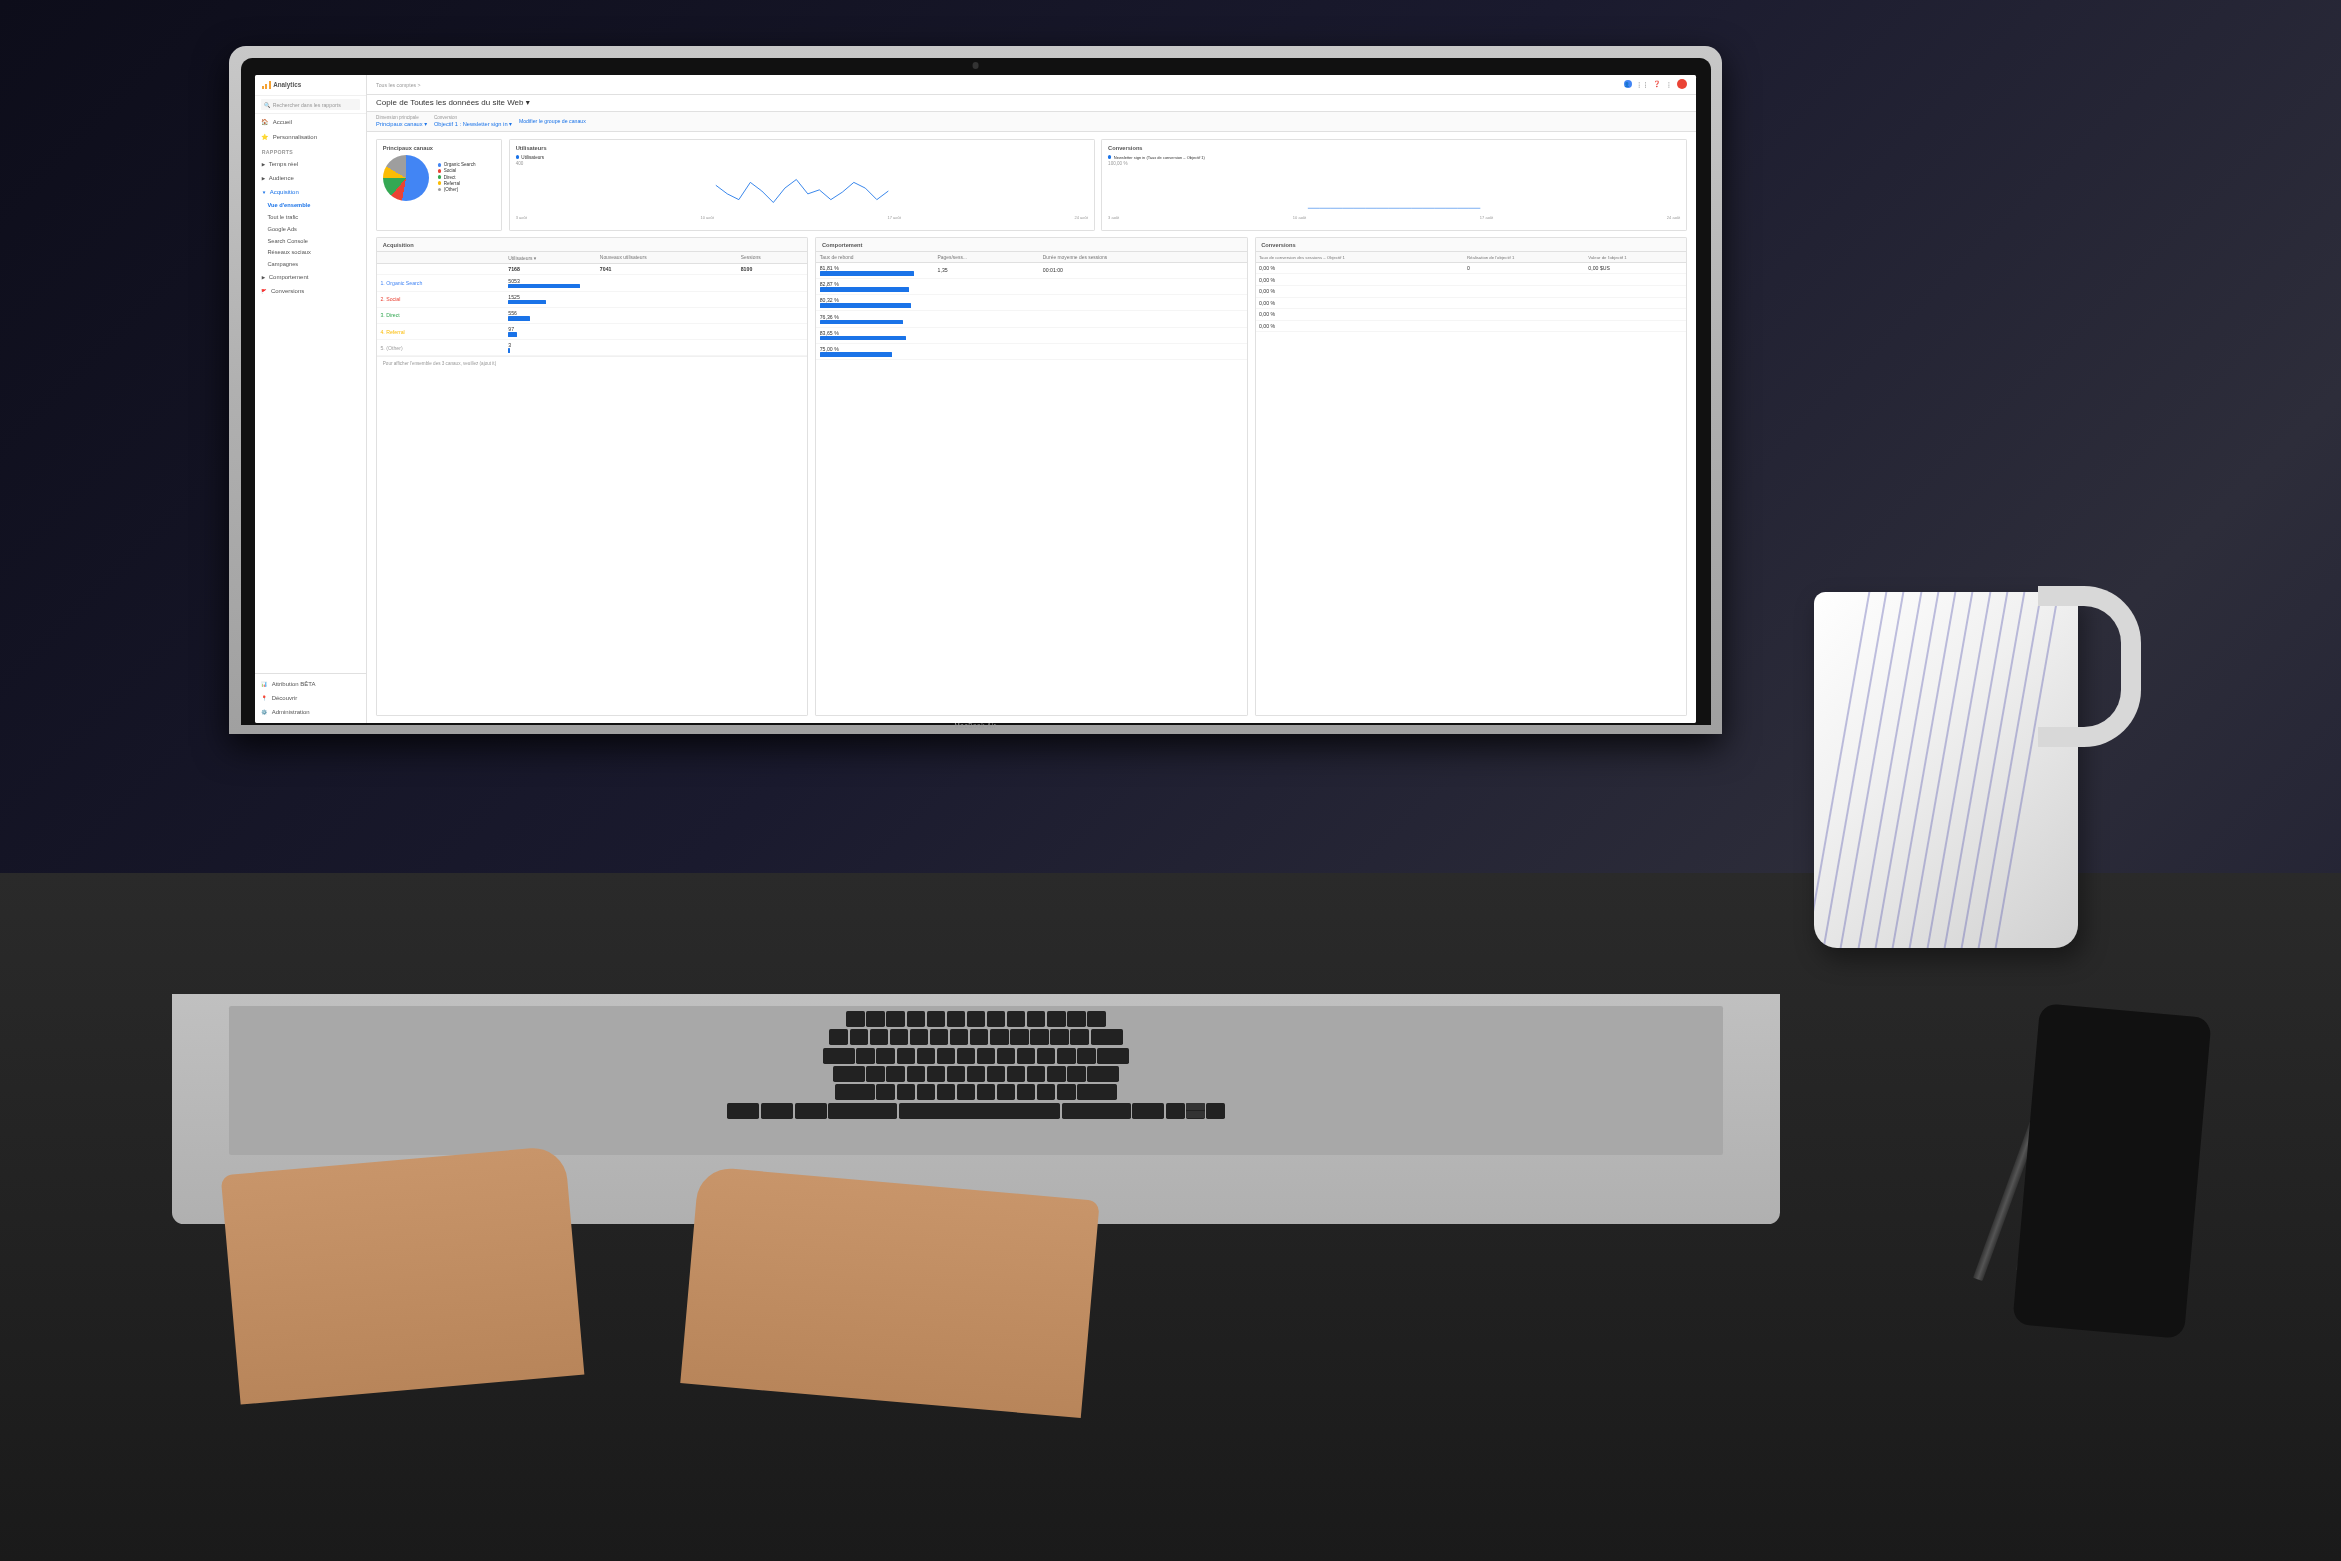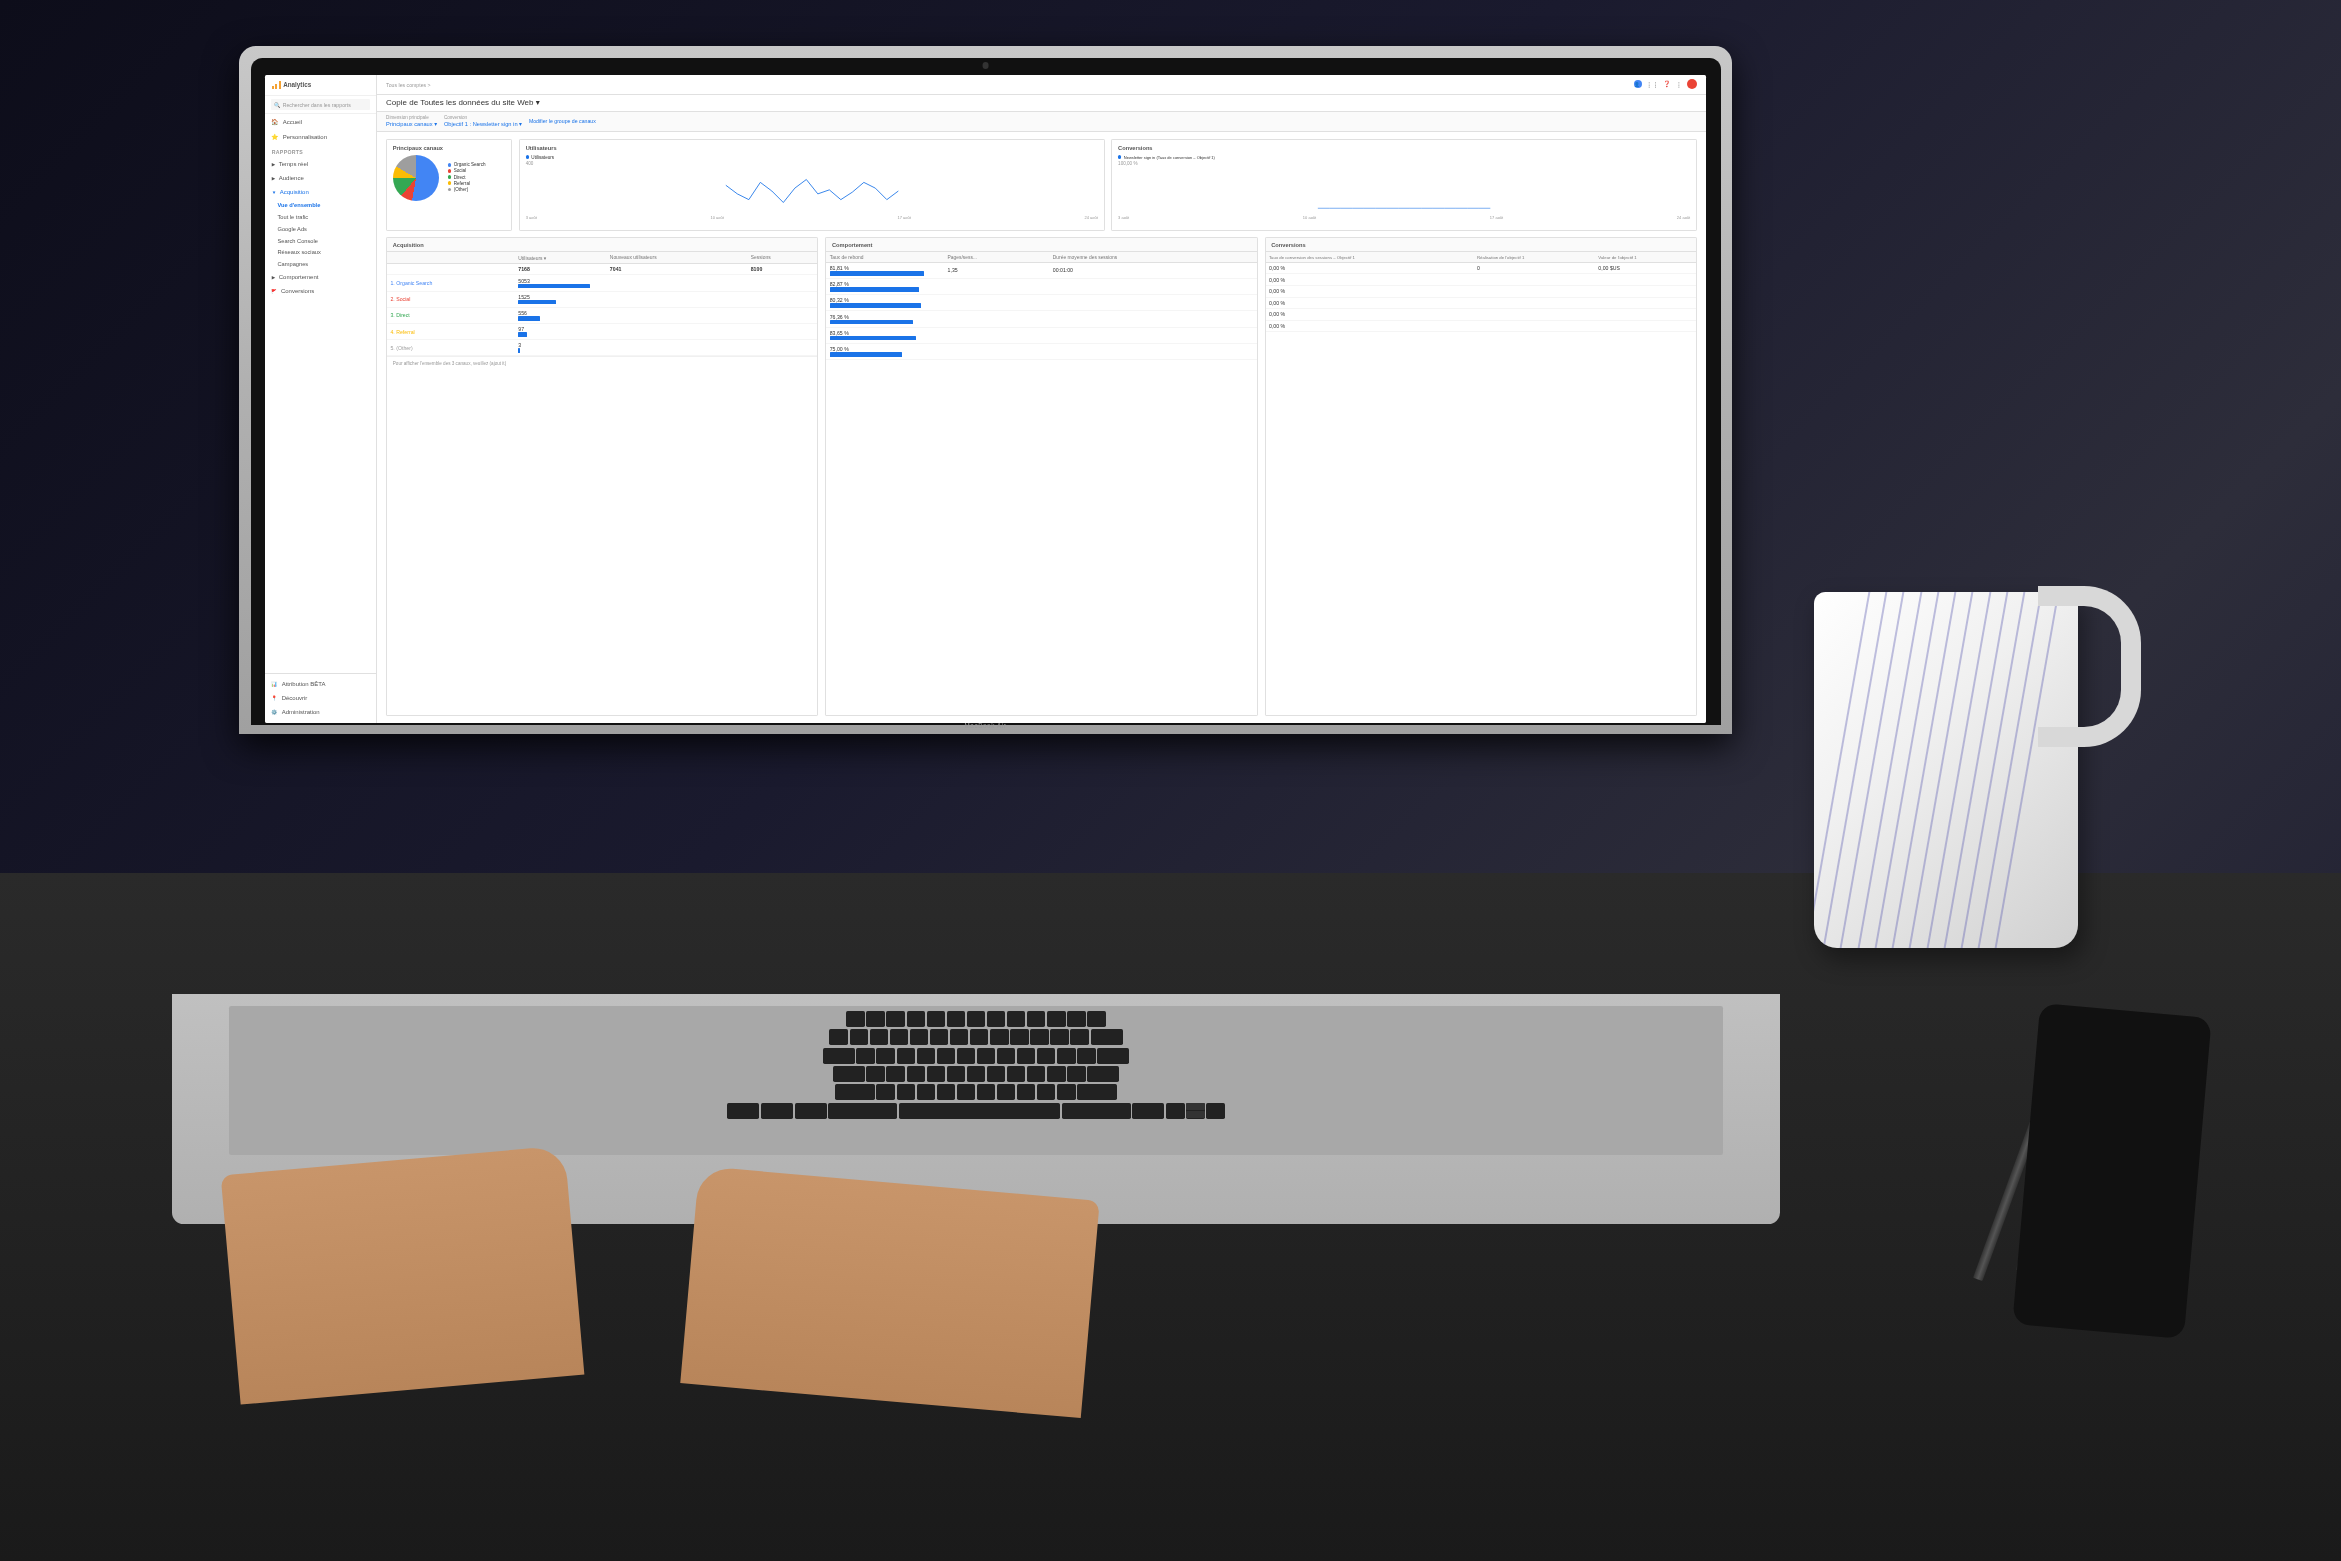--- a/index.html
+++ b/index.html
@@ -36,21 +36,21 @@
       top: 46px;
       left: 172px;
       width: 1723px;
       height: 1263px;
     }
 
     
     .laptop-lid {
       position: absolute;
       top: 0;
-      left: 67px;
+      left: 57px;
       width: 1493px;
       height: 688px;
       background: linear-gradient(180deg, #c8c8c8 0%, #b0b0b0 50%, #a0a0a0 100%);
       border-radius: 17px 17px 0 0;
       box-shadow: 0 11.5px 34px rgba(0,0,0,0.8);
     }
 
     
     .screen-bezel {
       position: absolute;

